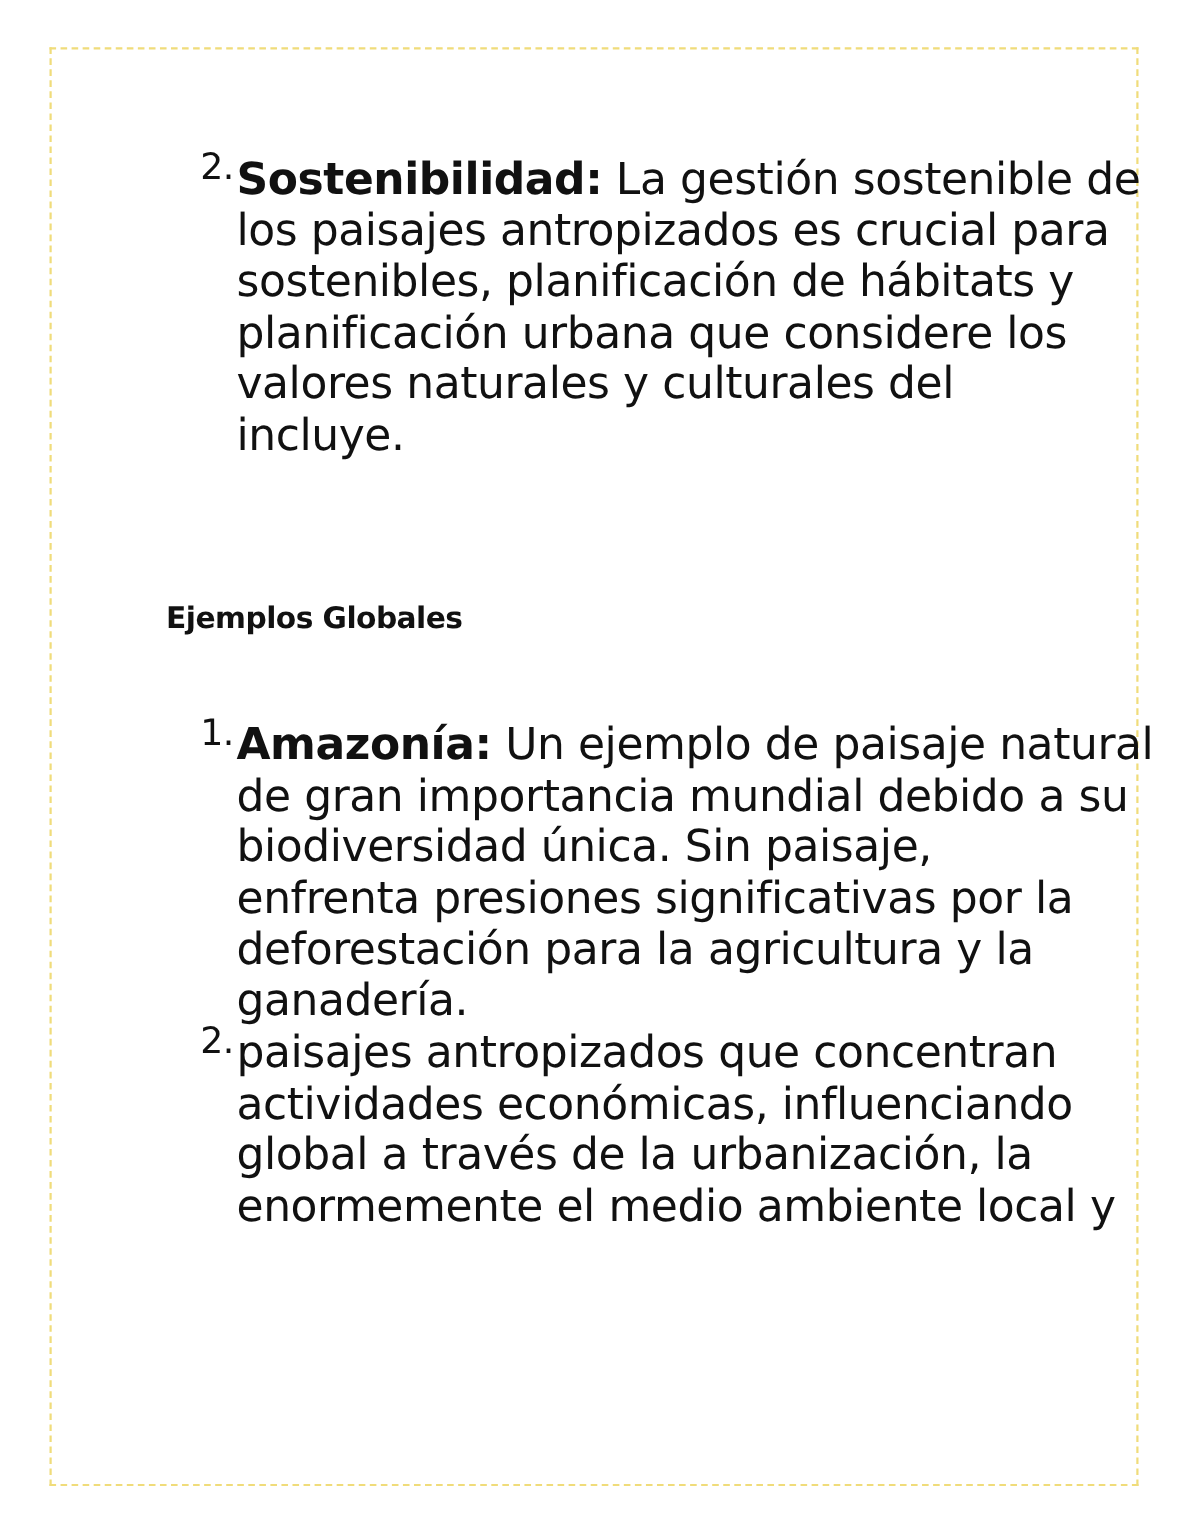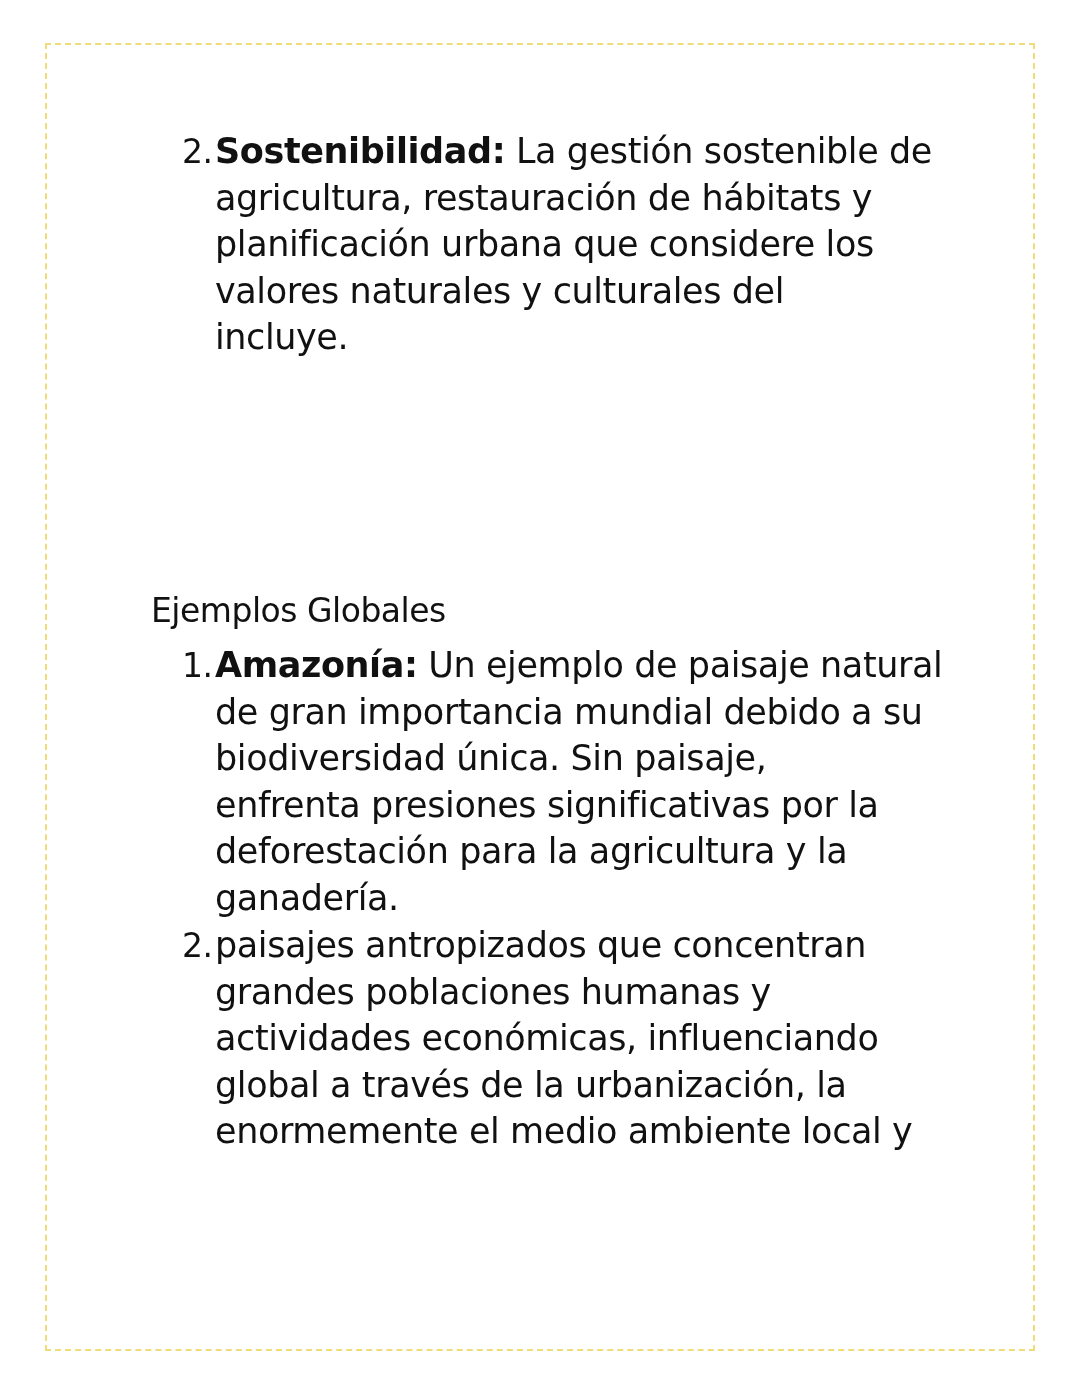--- a/index.html
+++ b/index.html
@@ -39,56 +39,57 @@
       position: absolute;
       left: 0;
       top: 0;
       font-size: 33px;
       line-height: 47px;
       letter-spacing: -0.5px;
     }
     .item-body {
       position: absolute;
       left: 33px;
-      top: 0;
+      top: 12px;
       width: 760px;
-      font-size: 35px;
+      font-size: 40px;
       line-height: 46.6px;
       letter-spacing: -0.4px;
     }
     .item-body .line {
       display: block;
       white-space: nowrap;
     }
     .term {
       font-weight: bold;
     }
     .section-heading {
       position: absolute;
       left: 151px;
-      top: 588px;
-      font-size: 33px;
+      top: 540px;
+      font-size: 27px;
       line-height: 46px;
-      font-weight: normal;
+      font-weight: bold;
       letter-spacing: -0.5px;
       margin: 0;
     }
   </style>
 </head>
 <body>
 
 <div class="page-border" style="border-color: rgb(240, 220, 122);"></div>
 
 <div class="content">
 
   <div class="list-item" style="top:128px;">
     <span class="item-number">2.</span>
     <div class="item-body">
       <span class="line"><span class="term">Sostenibilidad:</span><span> La gestión sostenible de</span></span>
-      <span class="line">agricultura, restauración de hábitats y</span>
+      <span class="line">los paisajes antropizados es crucial para</span>
+      <span class="line">sostenibles, planificación de hábitats y</span>
       <span class="line">planificación urbana que considere los</span>
       <span class="line">valores naturales y culturales del</span>
       <span class="line">incluye.</span>
     </div>
   </div>
 
   <h2 class="section-heading">Ejemplos Globales</h2>
 
   <div class="list-item" style="top:642px;">
     <span class="item-number">1.</span>
@@ -99,20 +100,19 @@
       <span class="line">enfrenta presiones significativas por la</span>
       <span class="line">deforestación para la agricultura y la</span>
       <span class="line">ganadería.</span>
     </div>
   </div>
 
   <div class="list-item" style="top:922px;">
     <span class="item-number">2.</span>
     <div class="item-body">
       <span class="line">paisajes antropizados que concentran</span>
-      <span class="line">grandes poblaciones humanas y</span>
       <span class="line">actividades económicas, influenciando</span>
       <span class="line">global a través de la urbanización, la</span>
       <span class="line">enormemente el medio ambiente local y</span>
     </div>
   </div>
 
 </div>
 
 </body></html>

